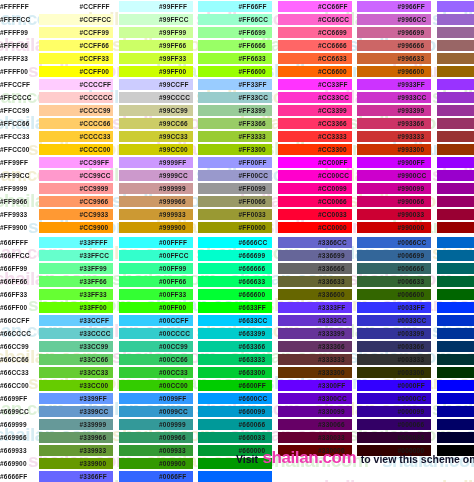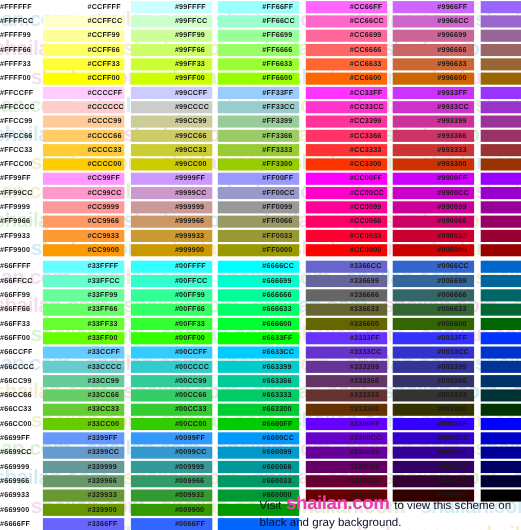--- a/index.html
+++ b/index.html
@@ -50,21 +50,21 @@
   
   .footer{
     position:absolute;
     left:236px;top:451px;
     width:238px;height:31px;
     z-index:3;
     line-height:14px;
   }
   .f-line{white-space:nowrap;}
   .f-txt{
-    font-size:10.5px;font-weight:normal;color:#101028;
+    font-size:10.5px;font-weight:bold;color:#101028;
     font-family:"Liberation Sans", sans-serif;
     vertical-align:baseline;
     text-align:right;
   }
   .f-brand{
     font-size:17px;font-weight:bold;color:#ef3bb0;
     font-family:"Liberation Sans", sans-serif;
     letter-spacing:-.4px;vertical-align:baseline;
   }
 </style>
@@ -1057,17 +1057,14 @@
         </div>
       </div>
     </div>
 
   <div class="footer">
     <div class="f-line">
       <span class="f-txt">Visit</span>
       <span class="f-brand">shailan.com</span>
       <span class="f-txt">to view this scheme on</span>
     </div>
-    <div class="f-line">
-      <span class="f-txt">black and gray background.</span>
-    </div>
   </div>
 </div>
 
 </body></html>

